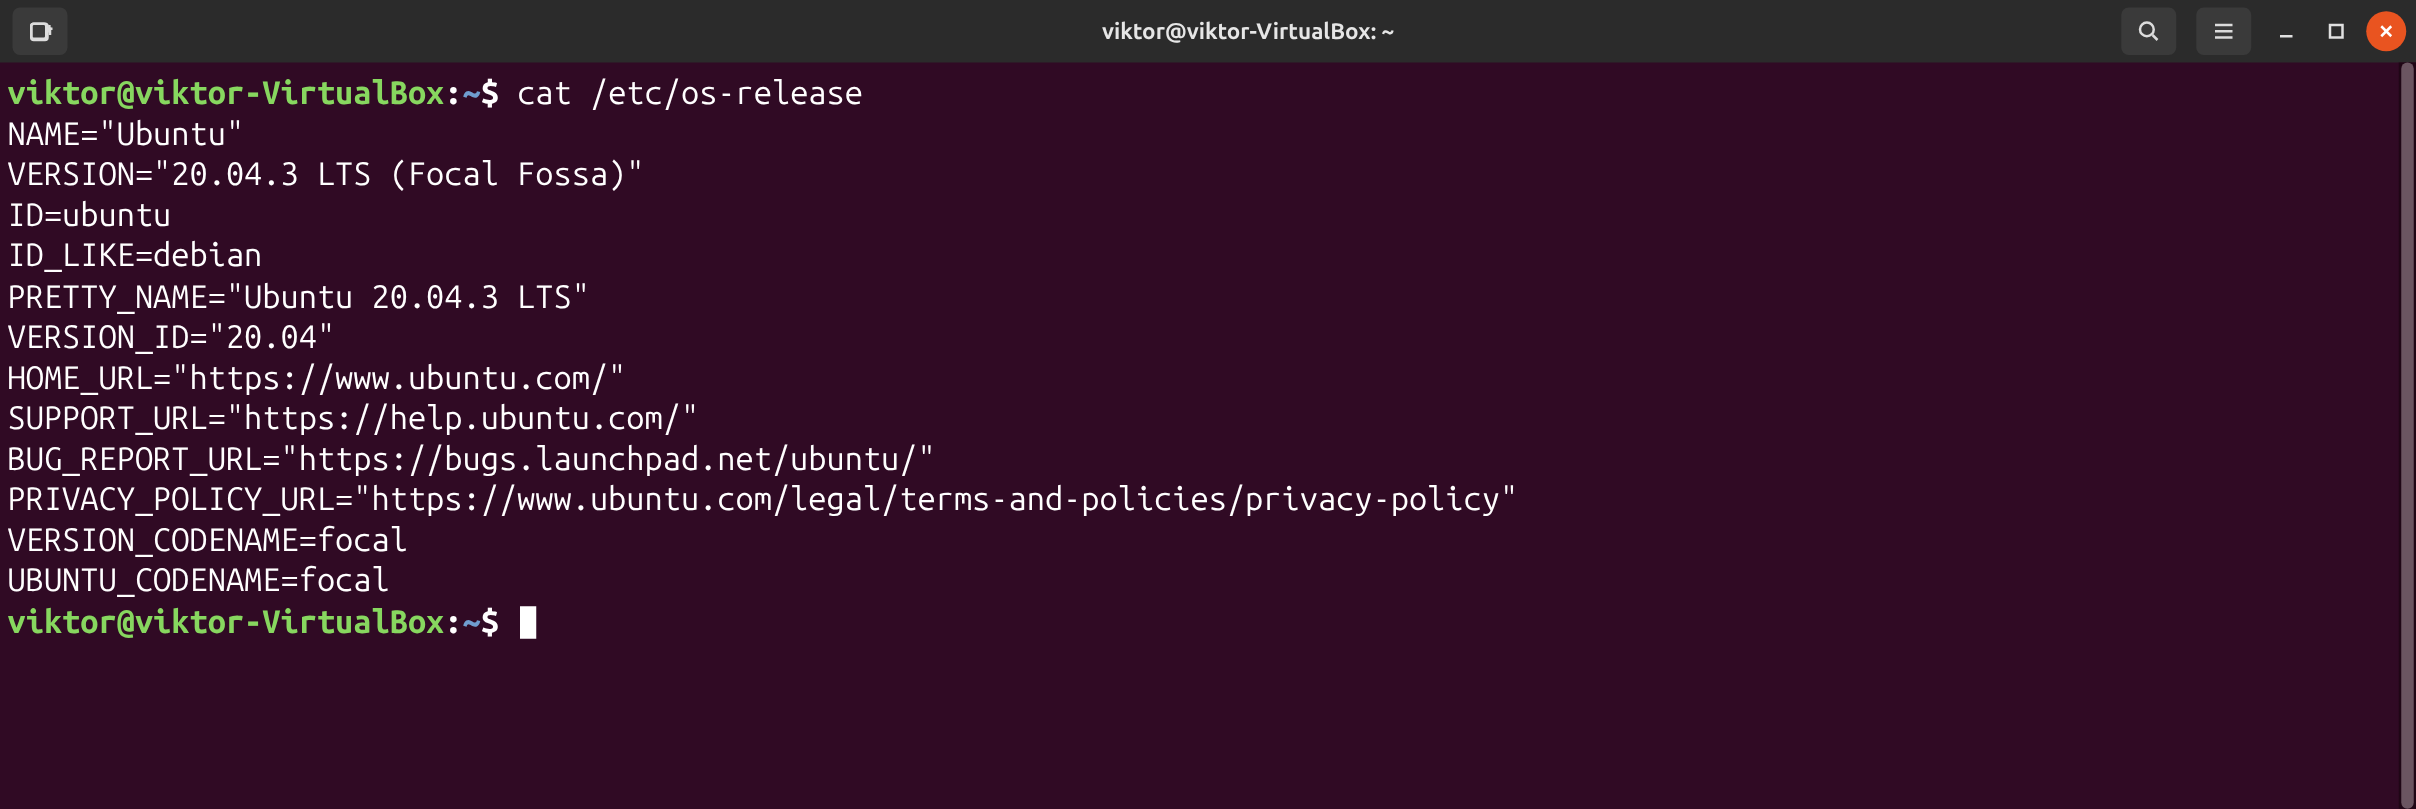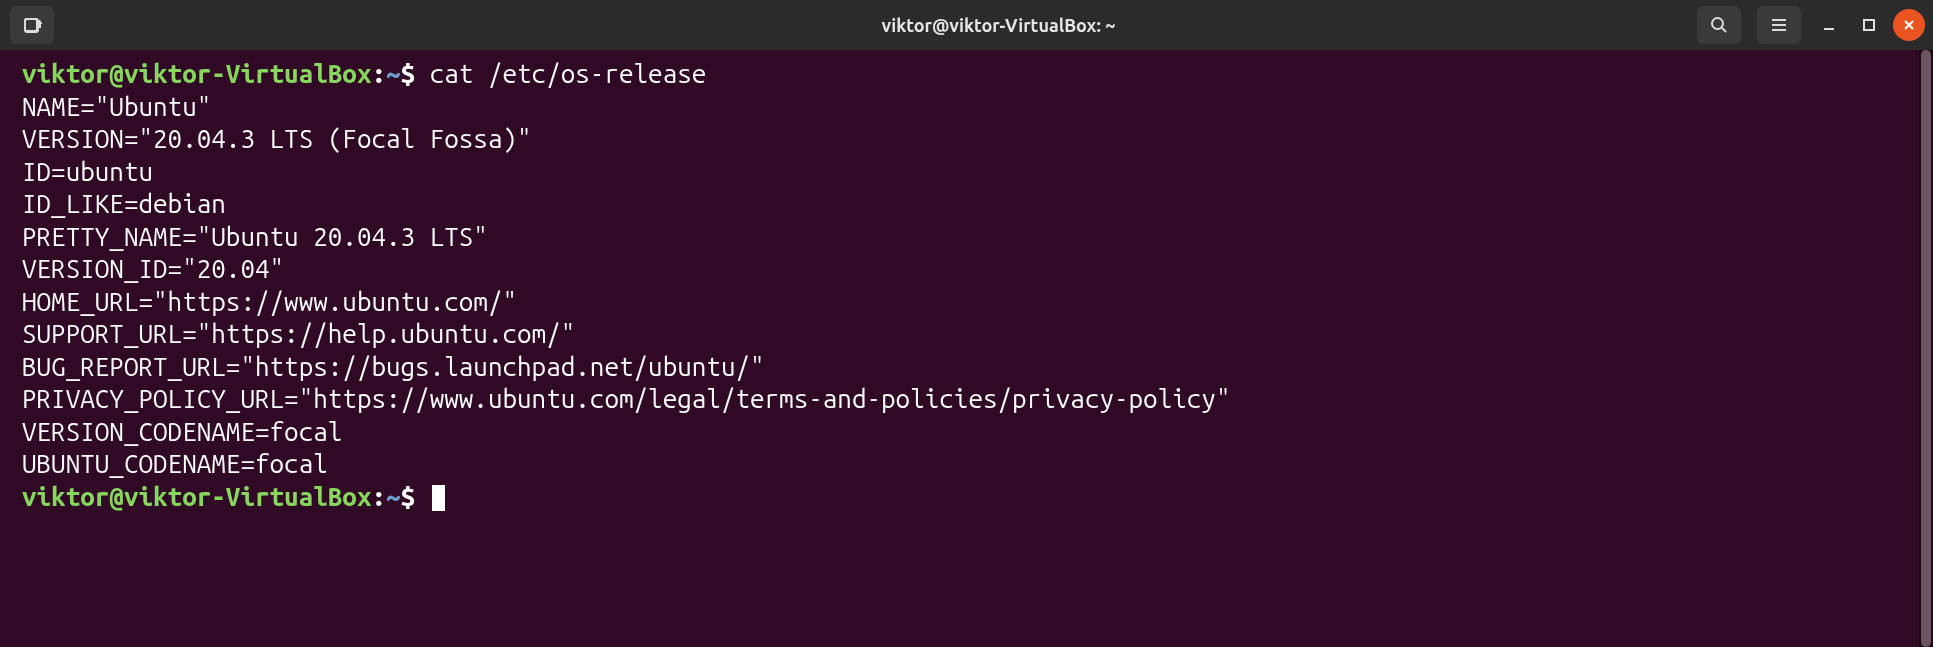--- a/index.html
+++ b/index.html
@@ -72,21 +72,21 @@
   }
   .win-close svg { stroke: #ffffff; }
 
   .terminal-wrap {
     flex: 1;
     display: flex;
     min-height: 0;
   }
   .terminal {
     flex: 1;
-    padding: 8px 4px 4px 22px;
+    padding: 8px 4px 4px 6px;
     line-height: 1.25;
     white-space: pre;
     overflow: hidden;
   }
   .scrollbar {
     width: 14px;
     background: #1f0615;
     position: relative;
   }
   .scroll-thumb {

